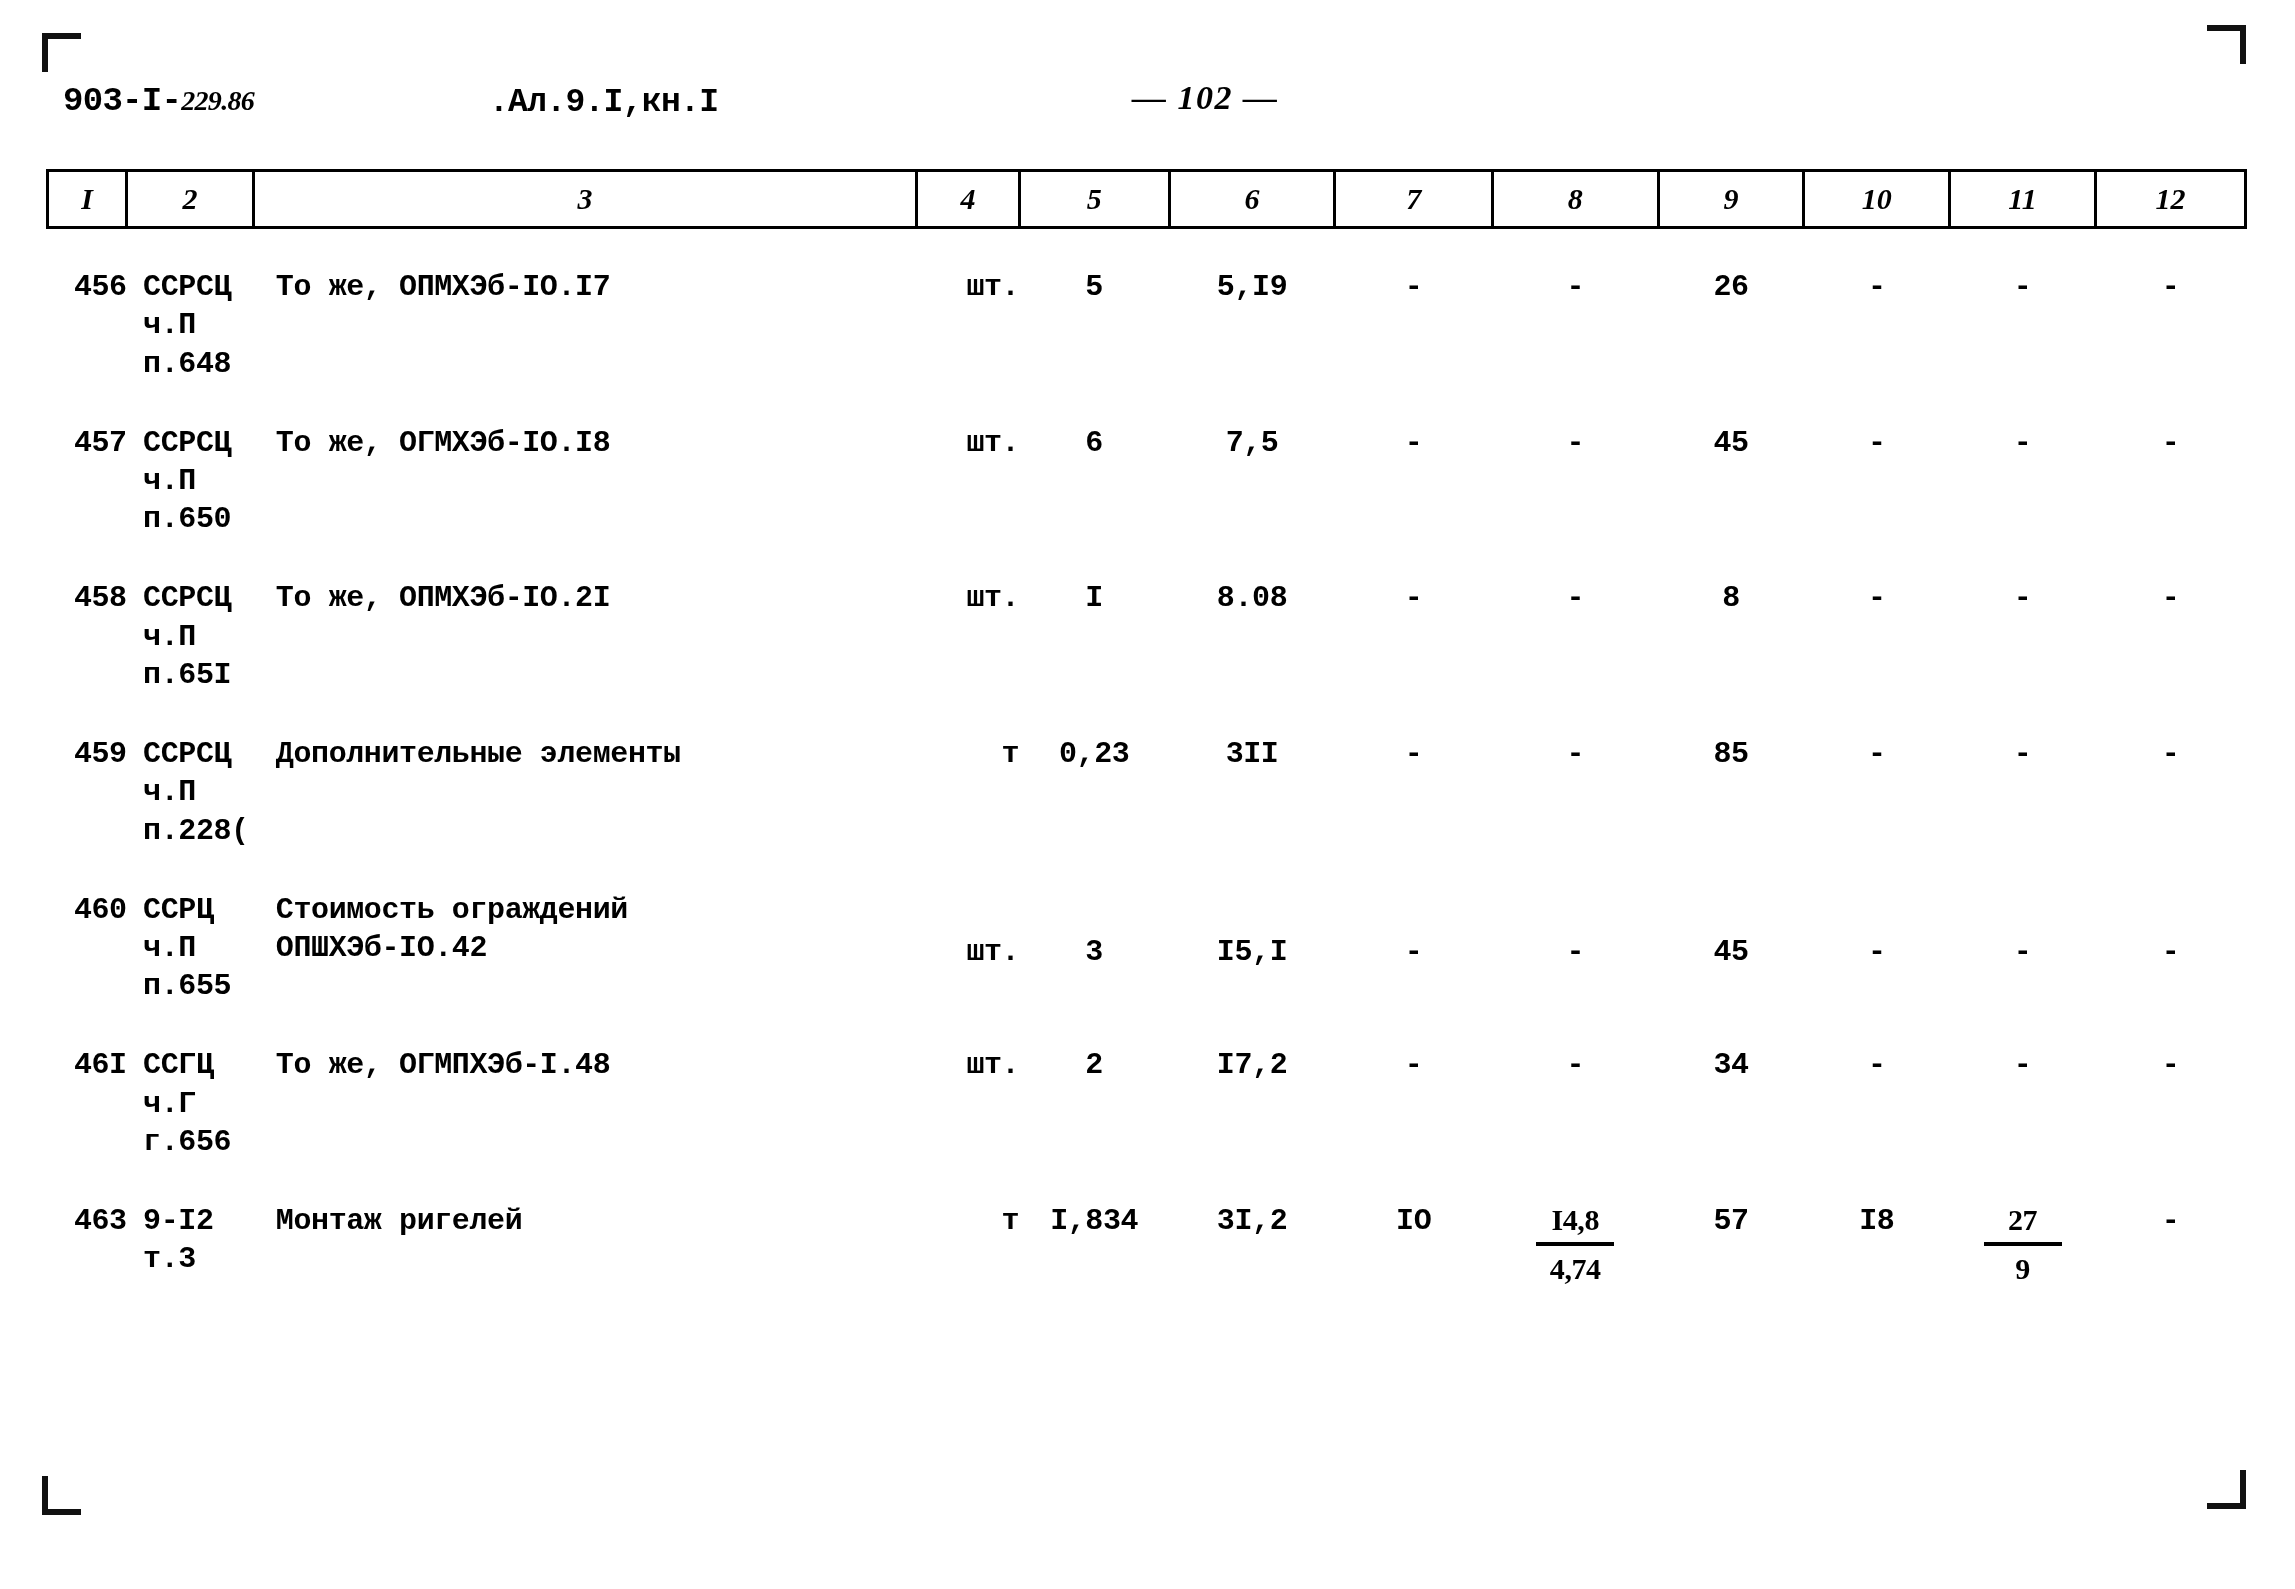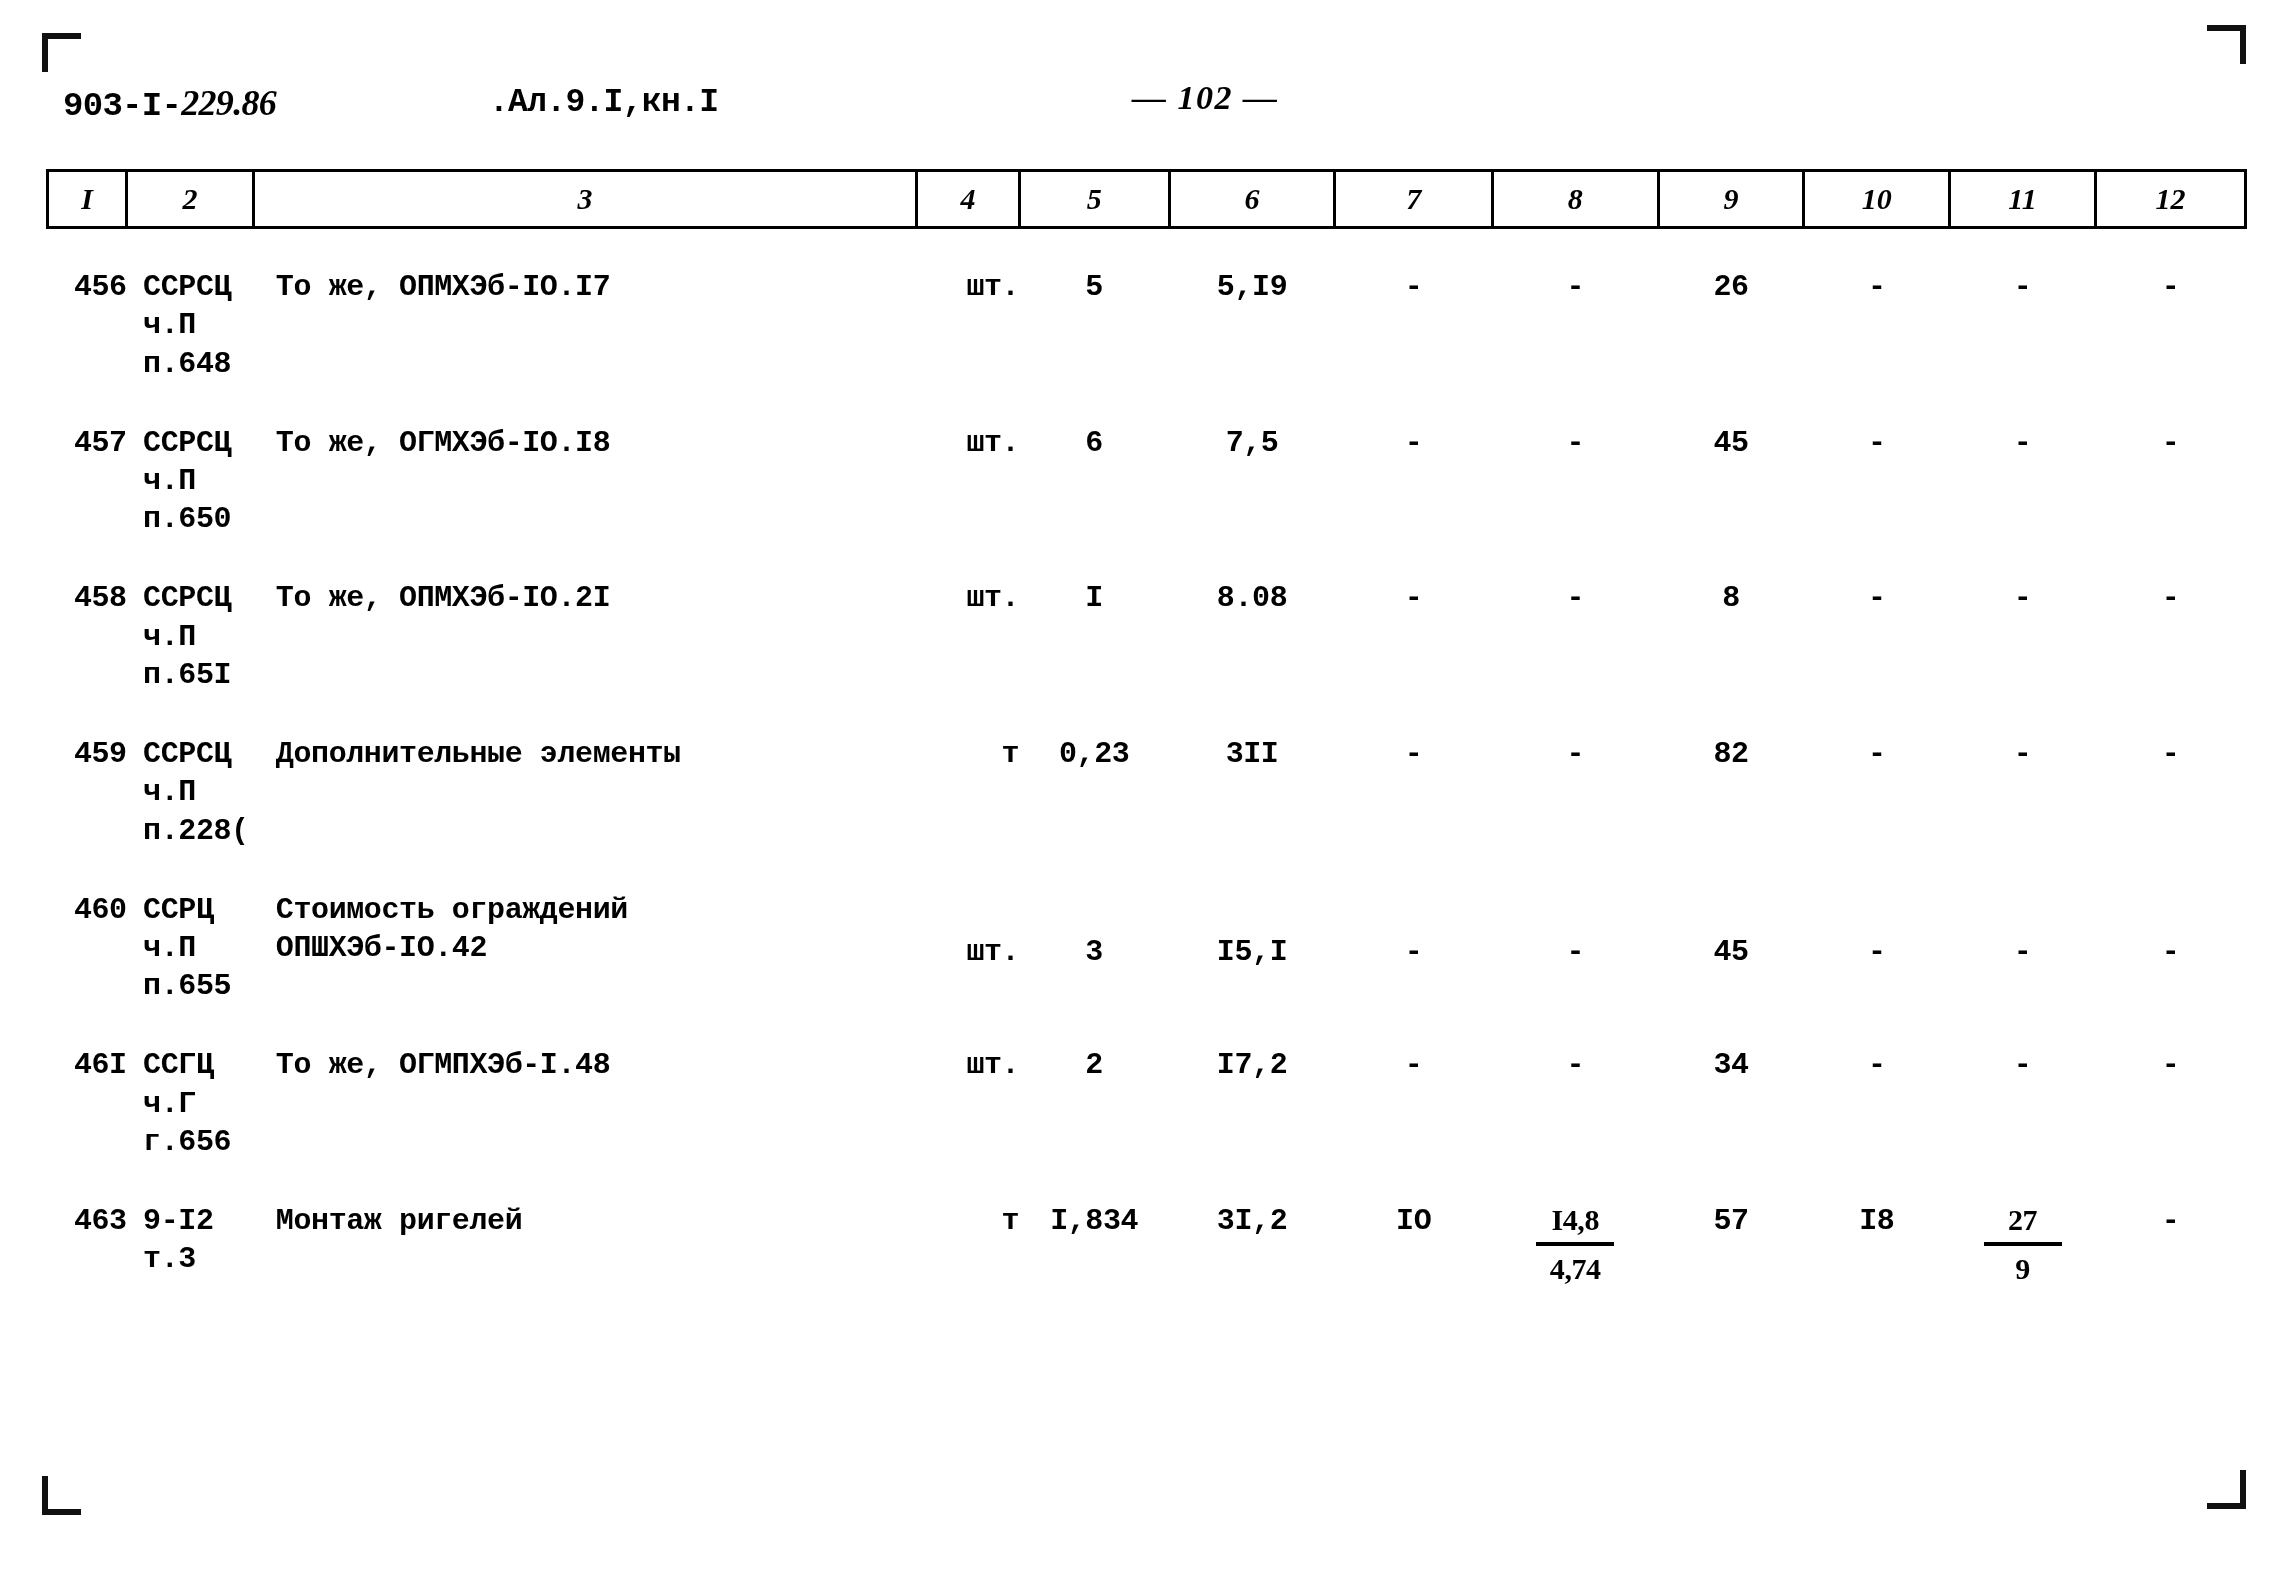--- a/index.html
+++ b/index.html
@@ -60,21 +60,21 @@
     top: 0;
     font-family: "Liberation Mono", monospace;
     font-size: 34px;
     font-weight: bold;
     letter-spacing: -0.7px;
   }
   .doc-code .italic-part {
     font-family: "Liberation Serif", serif;
     font-style: italic;
     font-weight: bold;
-    font-size: 36px;
+    font-size: 28px;
   }
   .doc-album {
     position: absolute;
     left: 426px;
     top: 1.5px;
     font-family: "Liberation Mono", monospace;
     font-size: 33px;
     font-weight: bold;
     letter-spacing: -0.7px;
   }
@@ -261,21 +261,21 @@
             <td class="c-num">459</td>
             <td class="c-code">ССРСЦ
 ч.П
 п.228(</td>
             <td class="c-desc">Дополнительные элементы</td>
             <td class="c-unit">т</td>
             <td class="c-val">0,23</td>
             <td class="c-val">3II</td>
             <td class="c-dash">-</td>
             <td class="c-dash">-</td>
-            <td class="c-val">82</td>
+            <td class="c-val">85</td>
             <td class="c-dash">-</td>
             <td class="c-dash">-</td>
             <td class="c-dash">-</td>
           </tr>
           <tr class="data-row desc-two-lines">
             <td class="c-num">460</td>
             <td class="c-code">ССРЦ
 ч.П
 п.655</td>
             <td class="c-desc">Стоимость ограждений

